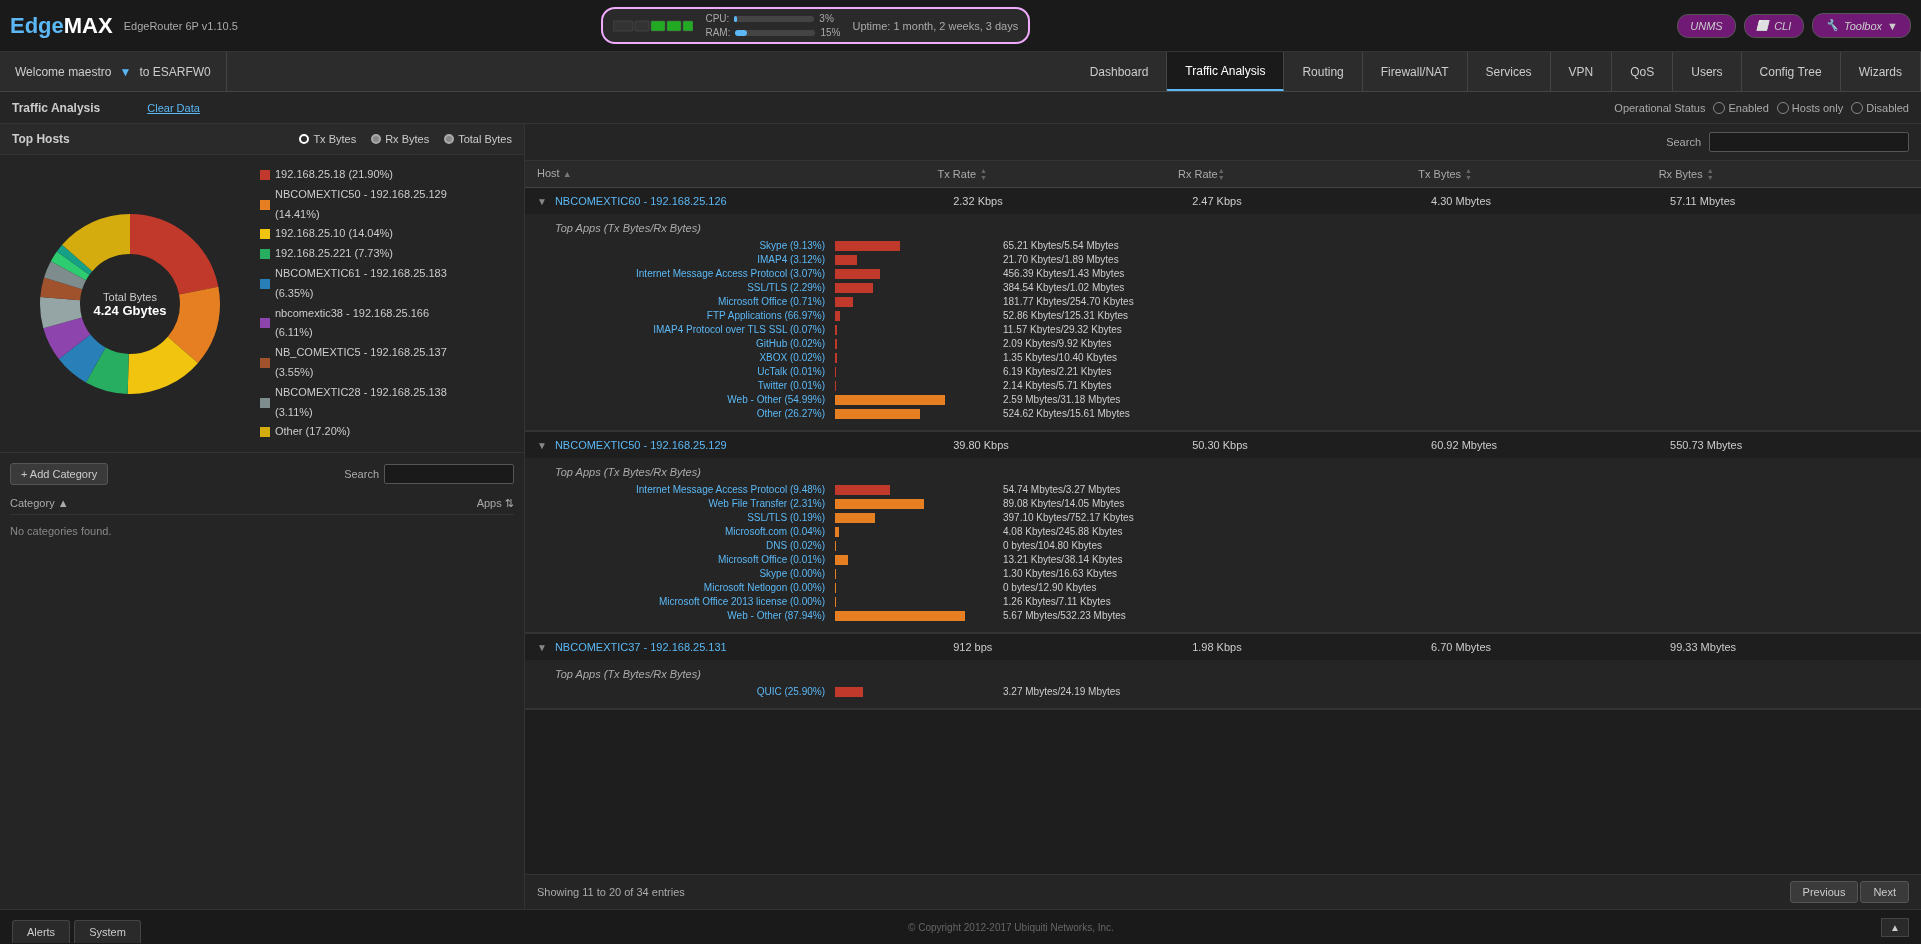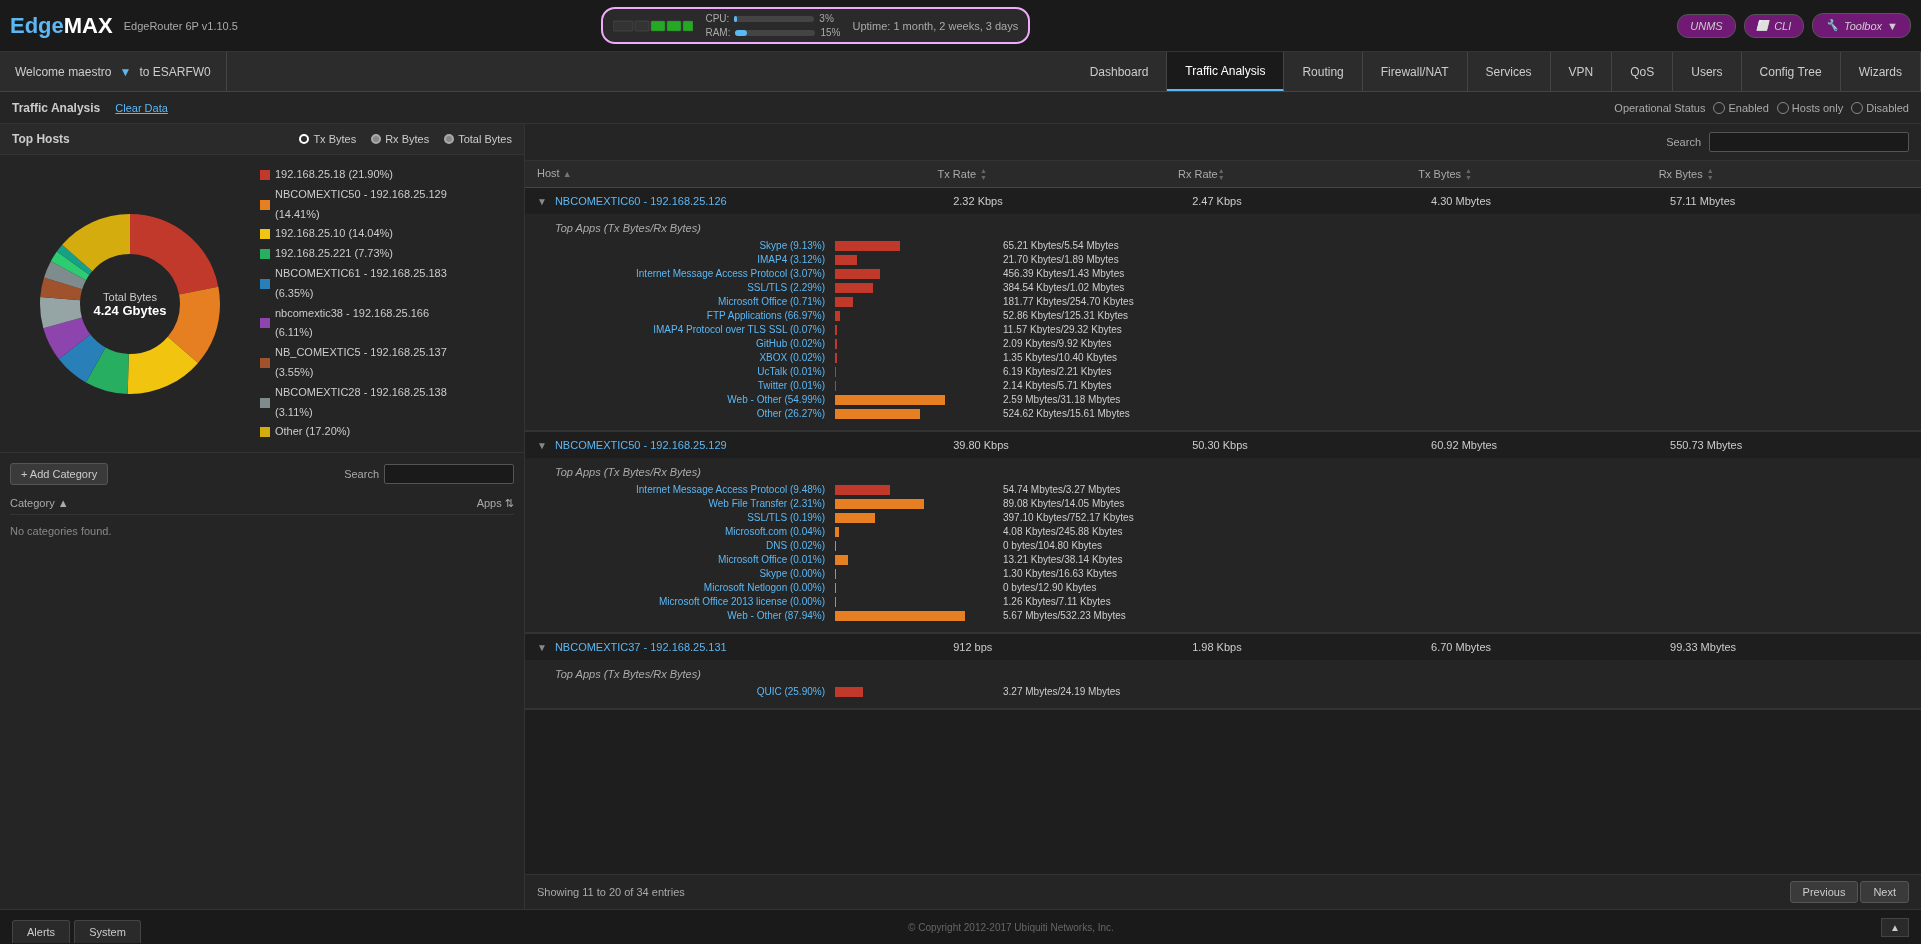--- a/index.html
+++ b/index.html
@@ -95,21 +95,21 @@
     #subheader {
       background: #252525;
       height: 32px;
       display: flex;
       align-items: center;
       padding: 0 12px;
       border-bottom: 1px solid #333;
       gap: 15px;
     }
     #subheader-title { color: #ccc; font-size: 12px; font-weight: bold; }
-    #clear-data-btn { color: #5bb8f5; font-size: 11px; cursor: pointer; text-decoration: underline; }
+    #clear-data-btn { color: #5bb8f5; font-size: 11px; cursor: pointer; text-decoration: underline; margin-left: 32px; }
     #operational-status {
       margin-left: auto;
       display: flex;
       align-items: center;
       gap: 8px;
       font-size: 11px;
       color: #aaa;
     }
     .radio-option { display: flex; align-items: center; gap: 3px; cursor: pointer; }
     .radio-circle { width: 12px; height: 12px; border-radius: 50%; border: 1px solid #888; display: inline-block; }

